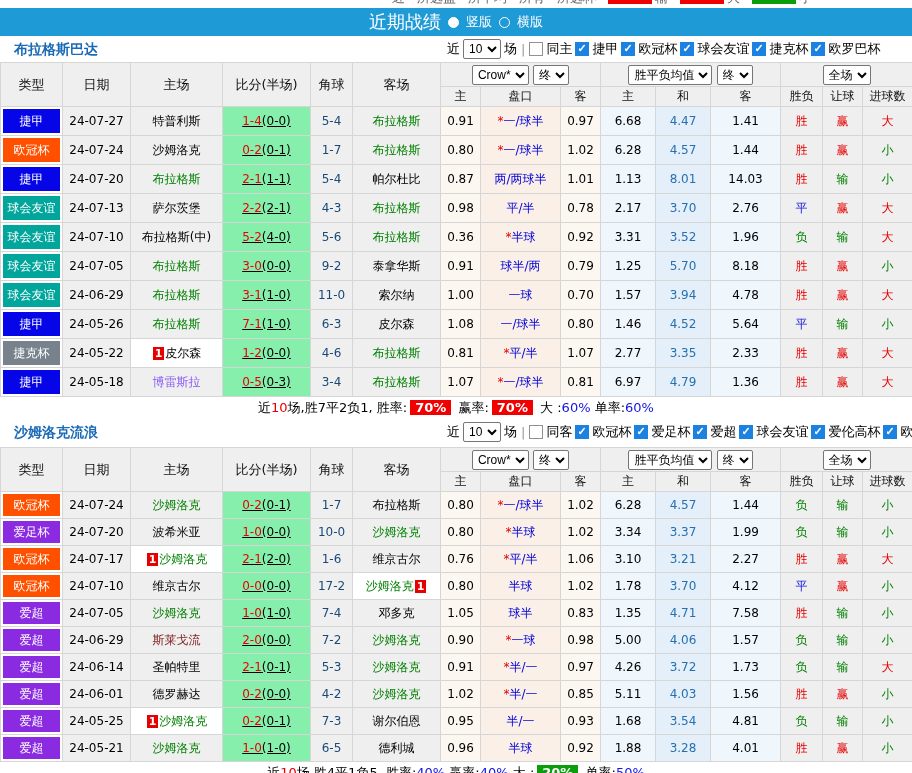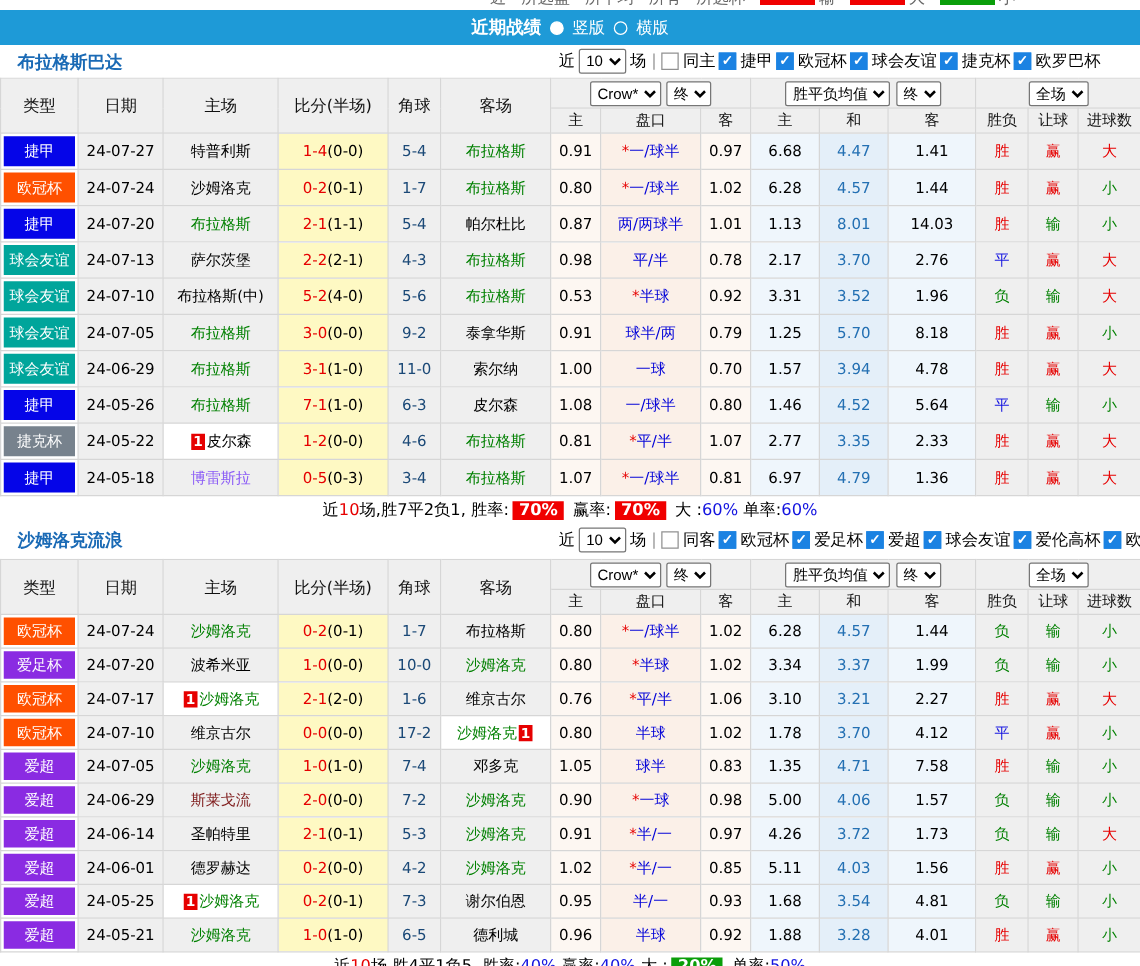--- a/index.html
+++ b/index.html
@@ -8,21 +8,21 @@
 
   
   .top-strip { height: 8px; overflow: hidden; position: relative; background: #fff; }
   .top-strip .inner { position: absolute; top: -11px; left: 392px; display: flex;
     align-items: center; gap: 12px; color: #666; font-size: 13px; white-space: nowrap; }
   .swatch { display: inline-block; width: 44px; height: 14px; vertical-align: -2px; margin-right: 3px; }
 
   
   .banner { height: 28px; background: #1E9AD7; display: flex; align-items: center;
     justify-content: center; gap: 7px; color: #fff; }
-  .banner .title { font-weight: bold; font-size: 14px; }
+  .banner .title { font-weight: normal; font-size: 18px; }
   .radio { width: 11px; height: 11px; border-radius: 50%; border: 1px solid #fff;
     display: inline-block; vertical-align: -1px; cursor: pointer; }
   .radio.sel { background: #fff; }
   .banner label { font-size: 13px; cursor: pointer; }
 
   
   .sec-head { position: relative; background: #fff; }
   .sec-head.h1 { height: 26px; } .sec-head.h2 { height: 28px; }
   .team-name { position: absolute; left: 14px; top: 5px; color: #1A6AB5; font-weight: bold; font-size: 14px; }
   .filters { position: absolute; left: 447px; top: 3px; display: flex; align-items: center;
@@ -40,21 +40,21 @@
   
   table { border-collapse: collapse; table-layout: fixed; width: 912px; }
   th, td { border: 1px solid #D6D6D6; text-align: center; vertical-align: middle;
     overflow: hidden; white-space: nowrap; }
   th { background: #EFEFEF; font-weight: normal; font-size: 13px; color: #111; }
   thead tr.selrow th { height: 24px; }
   thead tr.subrow th { height: 20px; font-size: 12px; }
   .t1 tbody td { height: 29px; }
   .t2 tbody td { height: 27px; }
   tbody td { background: #EFEFEF; font-size: 12px; }
-  td.c-score { background: #fef9c3; }
+  td.c-score { background: #86efac; text-decoration: underline; }
   td.c-odds  { background: #FDF7F2; }
   td.c-hand  { background: #FBF0E8; }
   td.c-avg   { background: #EFF6FC; }
   td.c-avgm  { background: #E4EFF9; }
   td.c-lg { background: #fff; padding: 2px; }
   td.cardcell { background: #fff; }
   .badge { width: 100%; height: 100%; color: #fff; display: flex; align-items: center;
     justify-content: center; font-size: 12px; }
   .corner { color: #1B4977; }
   .hand-txt { color: #0000D8; }
@@ -244,21 +244,21 @@
       </tr>
       <tr>
         <td class="c-lg">
           <div class="badge" style="background: rgb(0, 165, 155);">球会友谊</div>
         </td>
         <td>24-07-10</td>
         <td><span><span style="color: rgb(0, 0, 0);">布拉格斯(中)</span></span></td>
         <td class="c-score"><span class="score-main">5-2</span><span>(4-0)</span></td>
         <td><span class="corner">5-6</span></td>
         <td><span><span style="color: rgb(0, 128, 0);">布拉格斯</span></span></td>
-        <td class="c-odds">0.53</td>
+        <td class="c-odds">0.36</td>
         <td class="c-hand"><span class="star">*</span><span class="hand-txt">半球</span></td>
         <td class="c-odds">0.92</td>
         <td class="c-avg">3.31</td>
         <td class="c-avgm avg-mid">3.52</td>
         <td class="c-avg">1.96</td>
         <td style="color: rgb(0, 128, 0);">负</td>
         <td style="color: rgb(0, 128, 0);">输</td>
         <td style="color: rgb(230, 0, 0);">大</td>
       </tr>
       <tr>

